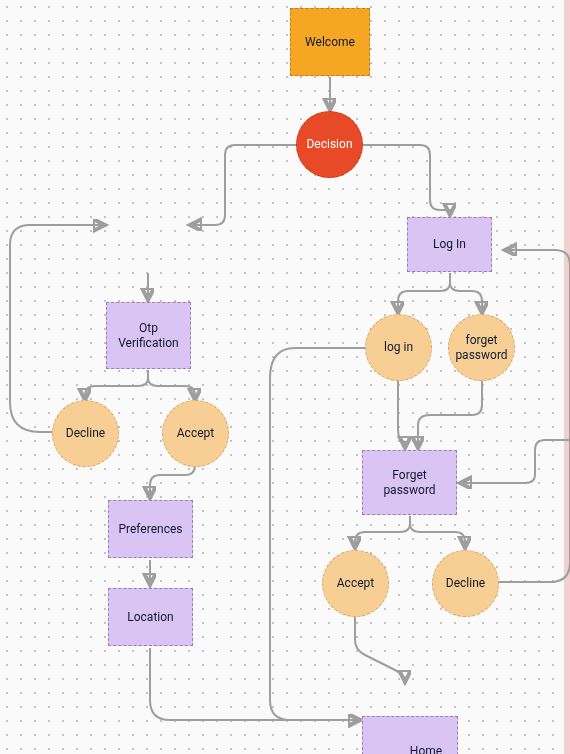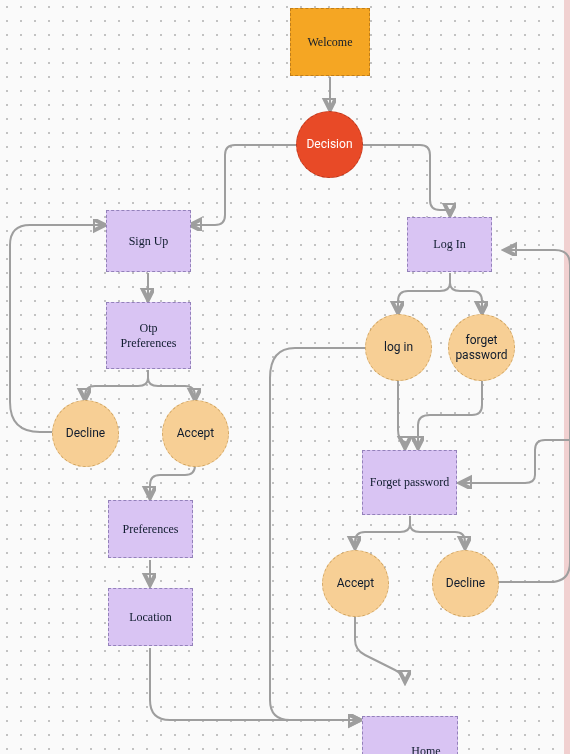--- a/index.html
+++ b/index.html
@@ -33,21 +33,20 @@
     text-align: center;
     font-size: 12px;
     line-height: 1.25;
     color: #0f1b2d;
     box-sizing: border-box;
     padding: 4px;
   }
   .rect {
     border: 1px dashed rgba(90,75,140,0.55);
     background: #d9c4f3;
-    font-family: Liberation Serif, serif;
   }
   .circle {
     border-radius: 50%;
     border: 1px dashed rgba(180,130,50,0.55);
     background: #f7cf95;
   }
   .welcome {
     background: #f5a623;
     border: 1px dashed rgba(160,100,20,0.6);
   }
@@ -120,30 +119,27 @@
   </svg>
 
   <div class="node rect welcome" style="left:290px; top:8px; width:80px; height:68px;">
     <span>Welcome</span>
   </div>
 
   <div class="node circle decision" style="left:296px; top:111px; width:67px; height:67px;align-items:center;">
     <span>Decision</span>
   </div>
 
-  <div class="node rect" style="left:106px; top:210px; width:85px; height:62px;">
-    <span>Sign Up</span>
-  </div>
 
   <div class="node rect" style="left:407px; top:217px; width:85px; height:55px;">
     <span>Log In</span>
   </div>
 
   <div class="node rect" style="left:106px; top:302px; width:85px; height:67px;">
-    <span>Otp Preferences</span>
+    <span>Otp Verification</span>
   </div>
 
   <div class="node circle" style="left:365px; top:314px; width:67px; height:67px;">
     <span>log in</span>
   </div>
 
   <div class="node circle" style="left:448px; top:314px; width:67px; height:67px;">
     <span>forget password</span>
   </div>
 

